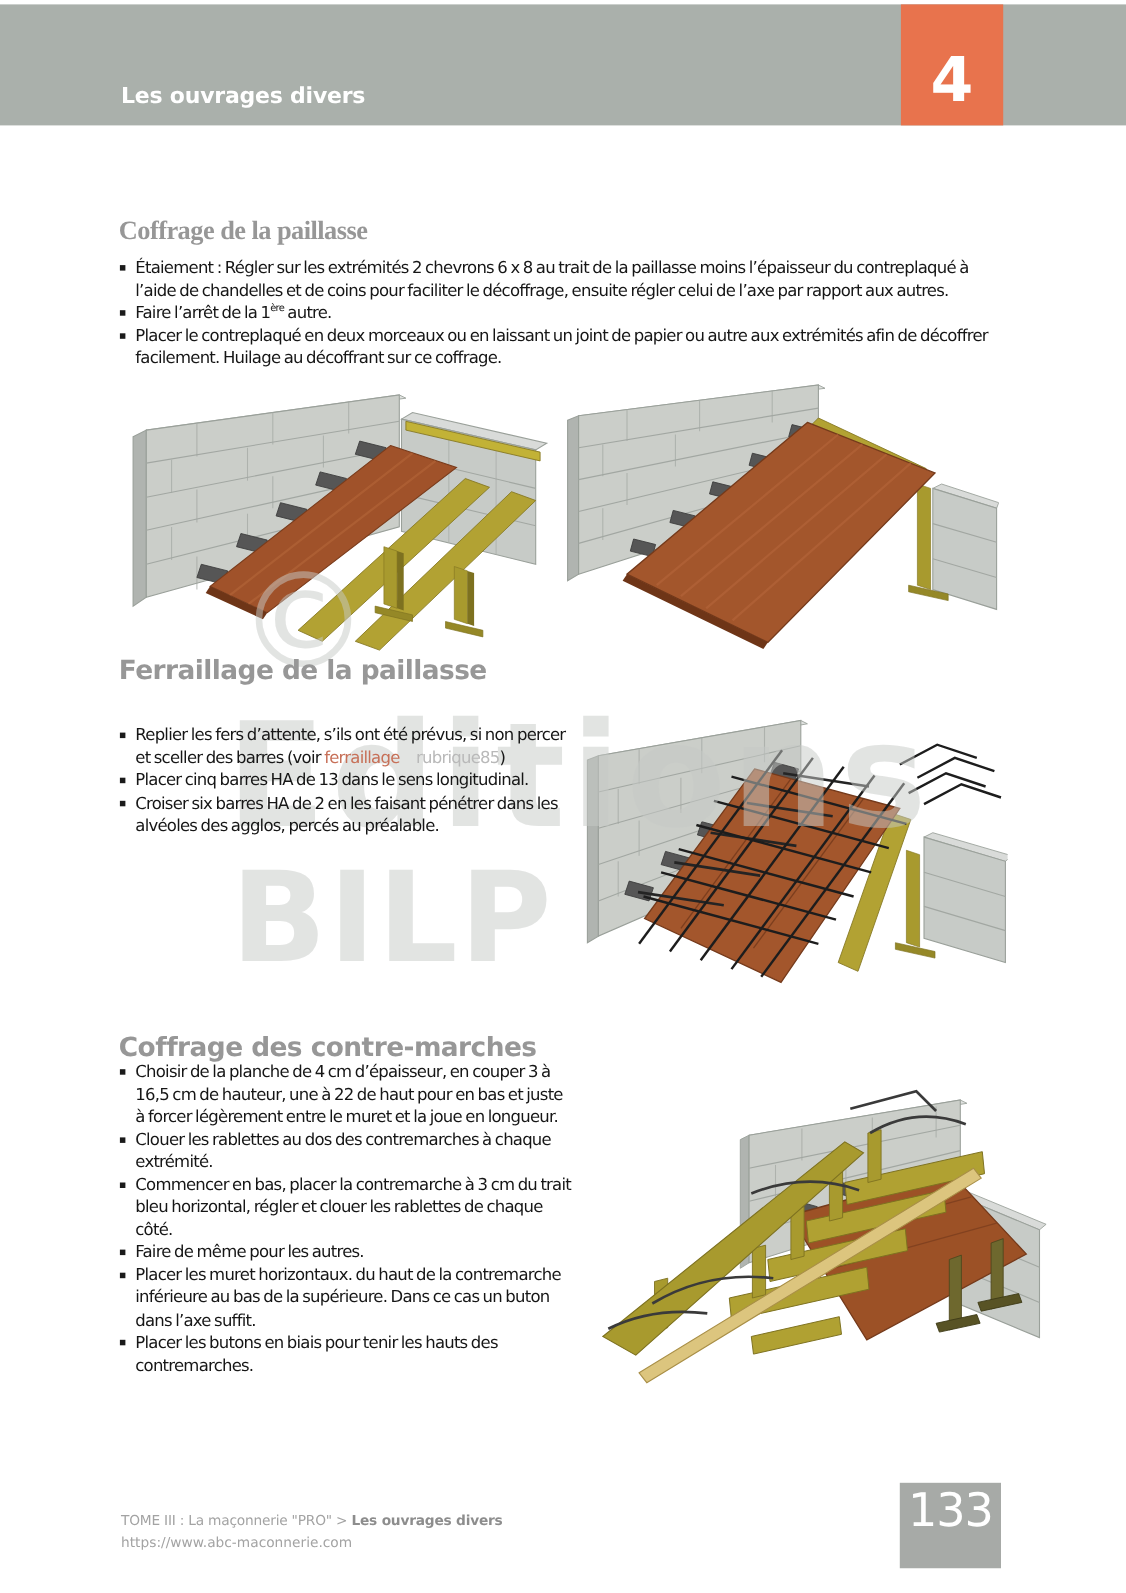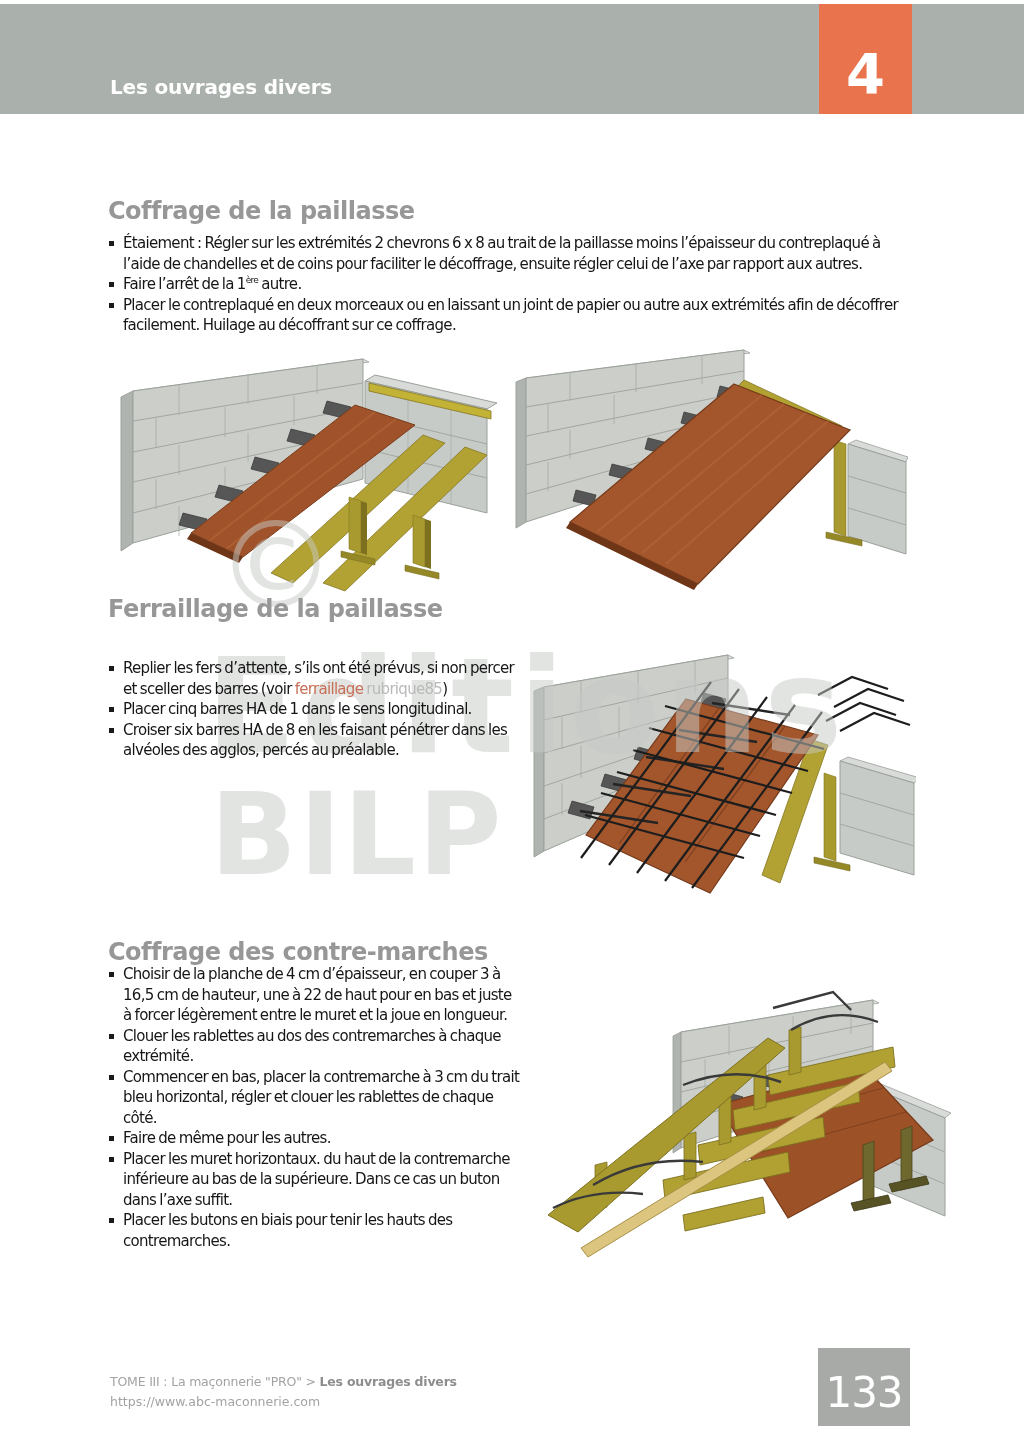--- a/index.html
+++ b/index.html
@@ -17,58 +17,58 @@
   
   .sec-heading{position:absolute;left:108px;margin:0;color:#979797;font-weight:bold;
                font-size:24px;letter-spacing:-0.5px;z-index:3;}
   .bullets{position:absolute;z-index:3;}
   .body-text{font-size:15px;letter-spacing:-0.7px;word-spacing:-1px;line-height:20.5px;color:#161616;}
   .bullet{position:relative;padding-left:15px;}
   .bullet::before{content:"";position:absolute;left:1px;top:8px;width:5px;height:5px;background:#1a1a1a;}
   .lead{font-weight:normal;}
   sup.ord{font-size:9px;line-height:0;}
   .link-salmon{color:#c77058;}
-  .link-lightgray{color:#b9b9b9;}
+  .link-lightgray{color:#b9b9b9;margin-left:12px;}
 
   
   .wm{position:absolute;color:#c7cac7;opacity:0.5;font-weight:bold;line-height:1;z-index:2;
       pointer-events:none;}
   .wm-copy{left:216px;top:506px;font-size:120px;font-weight:normal;}
   .wm-line1{left:206px;top:640px;font-size:132px;letter-spacing:5px;}
   .wm-line2{left:210px;top:778px;font-size:114px;letter-spacing:2px;}
 
   
   .illus{position:absolute;z-index:1;}
 
   
   .footer-line1{position:absolute;left:110px;top:1374px;font-size:12.5px;color:#a3a3a3;
                 letter-spacing:-0.2px;z-index:3;}
   .footer-line1 b{color:#8d8d8d;}
   .footer-line2{position:absolute;left:110px;top:1394px;font-size:12.5px;color:#a3a3a3;z-index:3;}
   .page-num-box{position:absolute;left:818px;top:1348px;width:92px;height:88px;background:#a7aaa7;
-                display:flex;align-items:center;justify-content:center;z-index:3;}
+                display:flex;align-items:flex-start;justify-content:center;z-index:3;}
   .page-num-box span{color:#ffffff;font-size:42px;letter-spacing:-1px;}
 </style>
 </head>
 <body>
 
 <div class="page">
 
   <header class="band">
     <span class="band-title">Les ouvrages divers</span>
     <div class="chapter-box">
       <span>4</span>
     </div>
   </header>
 
   <span class="wm wm-copy">©</span>
   <span class="wm wm-line1">Editions</span>
   <span class="wm wm-line2">BILP</span>
 
-  <h2 class="sec-heading" style="top:197px;">Coffrage de la paillasse</h2>
+  <h2 class="sec-heading" style="top:197px;font-family:Liberation Serif, serif;">Coffrage de la paillasse</h2>
 
   <div class="bullets body-text" style="left:108px;top:233px;width:812px;">
     <div class="bullet">
       <span class="lead">Étaiement :</span><span> Régler sur les extrémités 2 chevrons 6 x 8 au trait de la paillasse moins l’épaisseur du contreplaqué à l’aide de chandelles et de coins pour faciliter le décoffrage, ensuite régler celui de l’axe par rapport aux autres.</span>
     </div>
     <div class="bullet">
       <span>Faire l’arrêt de la 1</span><sup class="ord">ère</sup><span> autre.</span>
     </div>
     <div class="bullet">
       <span>Placer le contreplaqué en deux morceaux ou en laissant un joint de papier ou autre aux extrémités afin de décoffrer facilement. Huilage au décoffrant sur ce coffrage.</span>
@@ -173,24 +173,24 @@
     <polygon points="58,182 186,244 182,250 54,188" fill="#6e3517"></polygon>
   </svg>
 
   <h2 class="sec-heading" style="top:595px;">Ferraillage de la paillasse</h2>
 
   <div class="bullets body-text" style="left:108px;top:658px;width:412px;">
     <div class="bullet">
       <span>Replier les fers d’attente, s’ils ont été prévus, si non percer et sceller des barres (voir </span><span class="link-salmon">ferraillage </span><span class="link-lightgray">rubrique85</span><span>)</span>
     </div>
     <div class="bullet">
-      <span>Placer cinq barres HA de 1 dans le sens longitudinal.</span>
-    </div>
-    <div class="bullet">
-      <span>Croiser six barres HA de 8 en les faisant pénétrer dans les alvéoles des agglos, percés au préalable.</span>
+      <span>Placer cinq barres HA de 13 dans le sens longitudinal.</span>
+    </div>
+    <div class="bullet">
+      <span>Croiser six barres HA de 2 en les faisant pénétrer dans les alvéoles des agglos, percés au préalable.</span>
     </div>
   </div>
 
   <svg class="illus" style="left:528px;top:643px;" width="388" height="275" viewBox="0 0 388 275">
 
     <polygon points="6,48 16,44 16,208 6,214" fill="#b0b4b0" stroke="#9aa09a" stroke-width="1"></polygon>
     <polygon points="16,44 200,12 206,15 22,47" fill="#e0e2e0" stroke="#9aa09a" stroke-width="0.8"></polygon>
     <polygon points="16,44 200,12 200,128 16,208" fill="#cbcec9" stroke="#9aa09a" stroke-width="1"></polygon>
     <line x1="16" y1="77" x2="200" y2="35" stroke="#a2a7a2"></line>
     <line x1="16" y1="110" x2="200" y2="58" stroke="#a2a7a2"></line>

